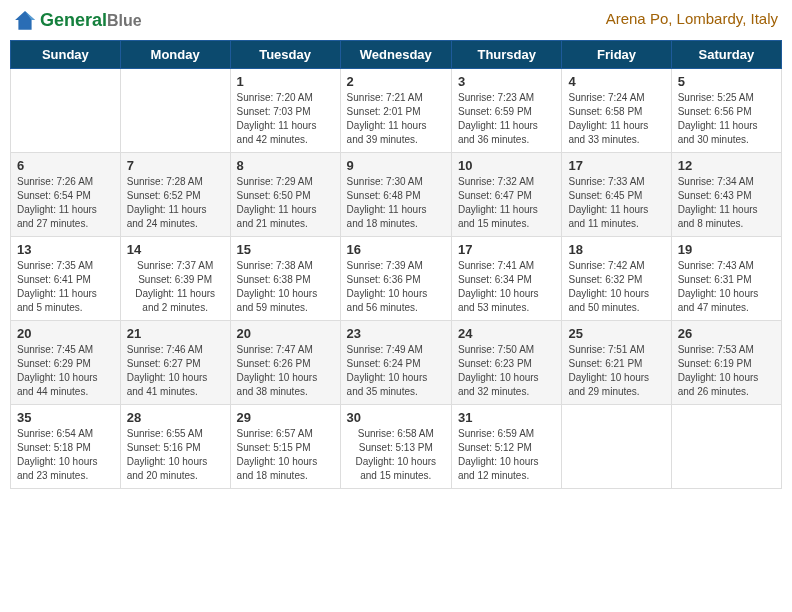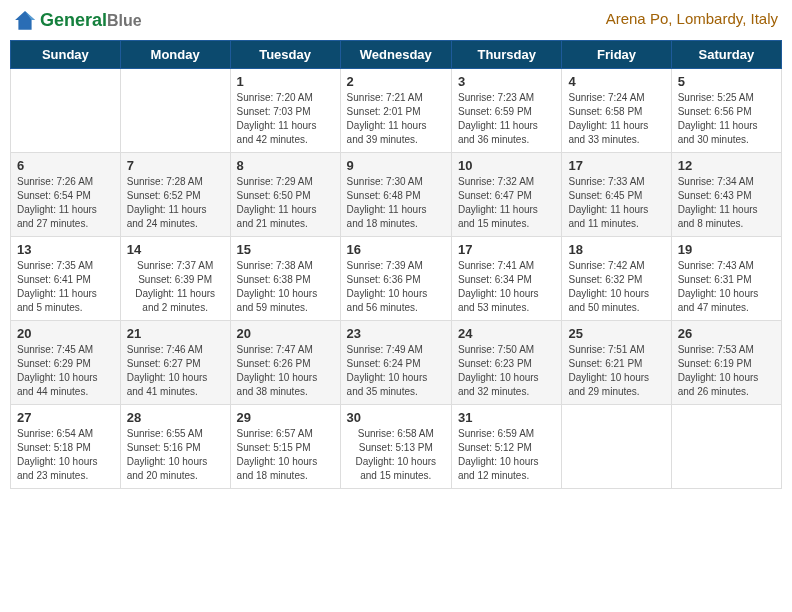--- a/index.html
+++ b/index.html
@@ -287,21 +287,21 @@
         </td>
         <td>
           <span class="day-num">26</span>
           <div class="day-info" style="white-space: pre-line;">Sunrise: 7:53 AM
 Sunset: 6:19 PM
 Daylight: 10 hours and 26 minutes.</div>
         </td>
       </tr>
       <tr>
         <td>
-          <span class="day-num">27</span>
+          <span class="day-num">35</span>
           <div class="day-info" style="white-space: pre-line;">Sunrise: 6:54 AM
 Sunset: 5:18 PM
 Daylight: 10 hours and 23 minutes.</div>
         </td>
         <td>
           <span class="day-num">28</span>
           <div class="day-info" style="white-space: pre-line;">Sunrise: 6:55 AM
 Sunset: 5:16 PM
 Daylight: 10 hours and 20 minutes.</div>
         </td>

